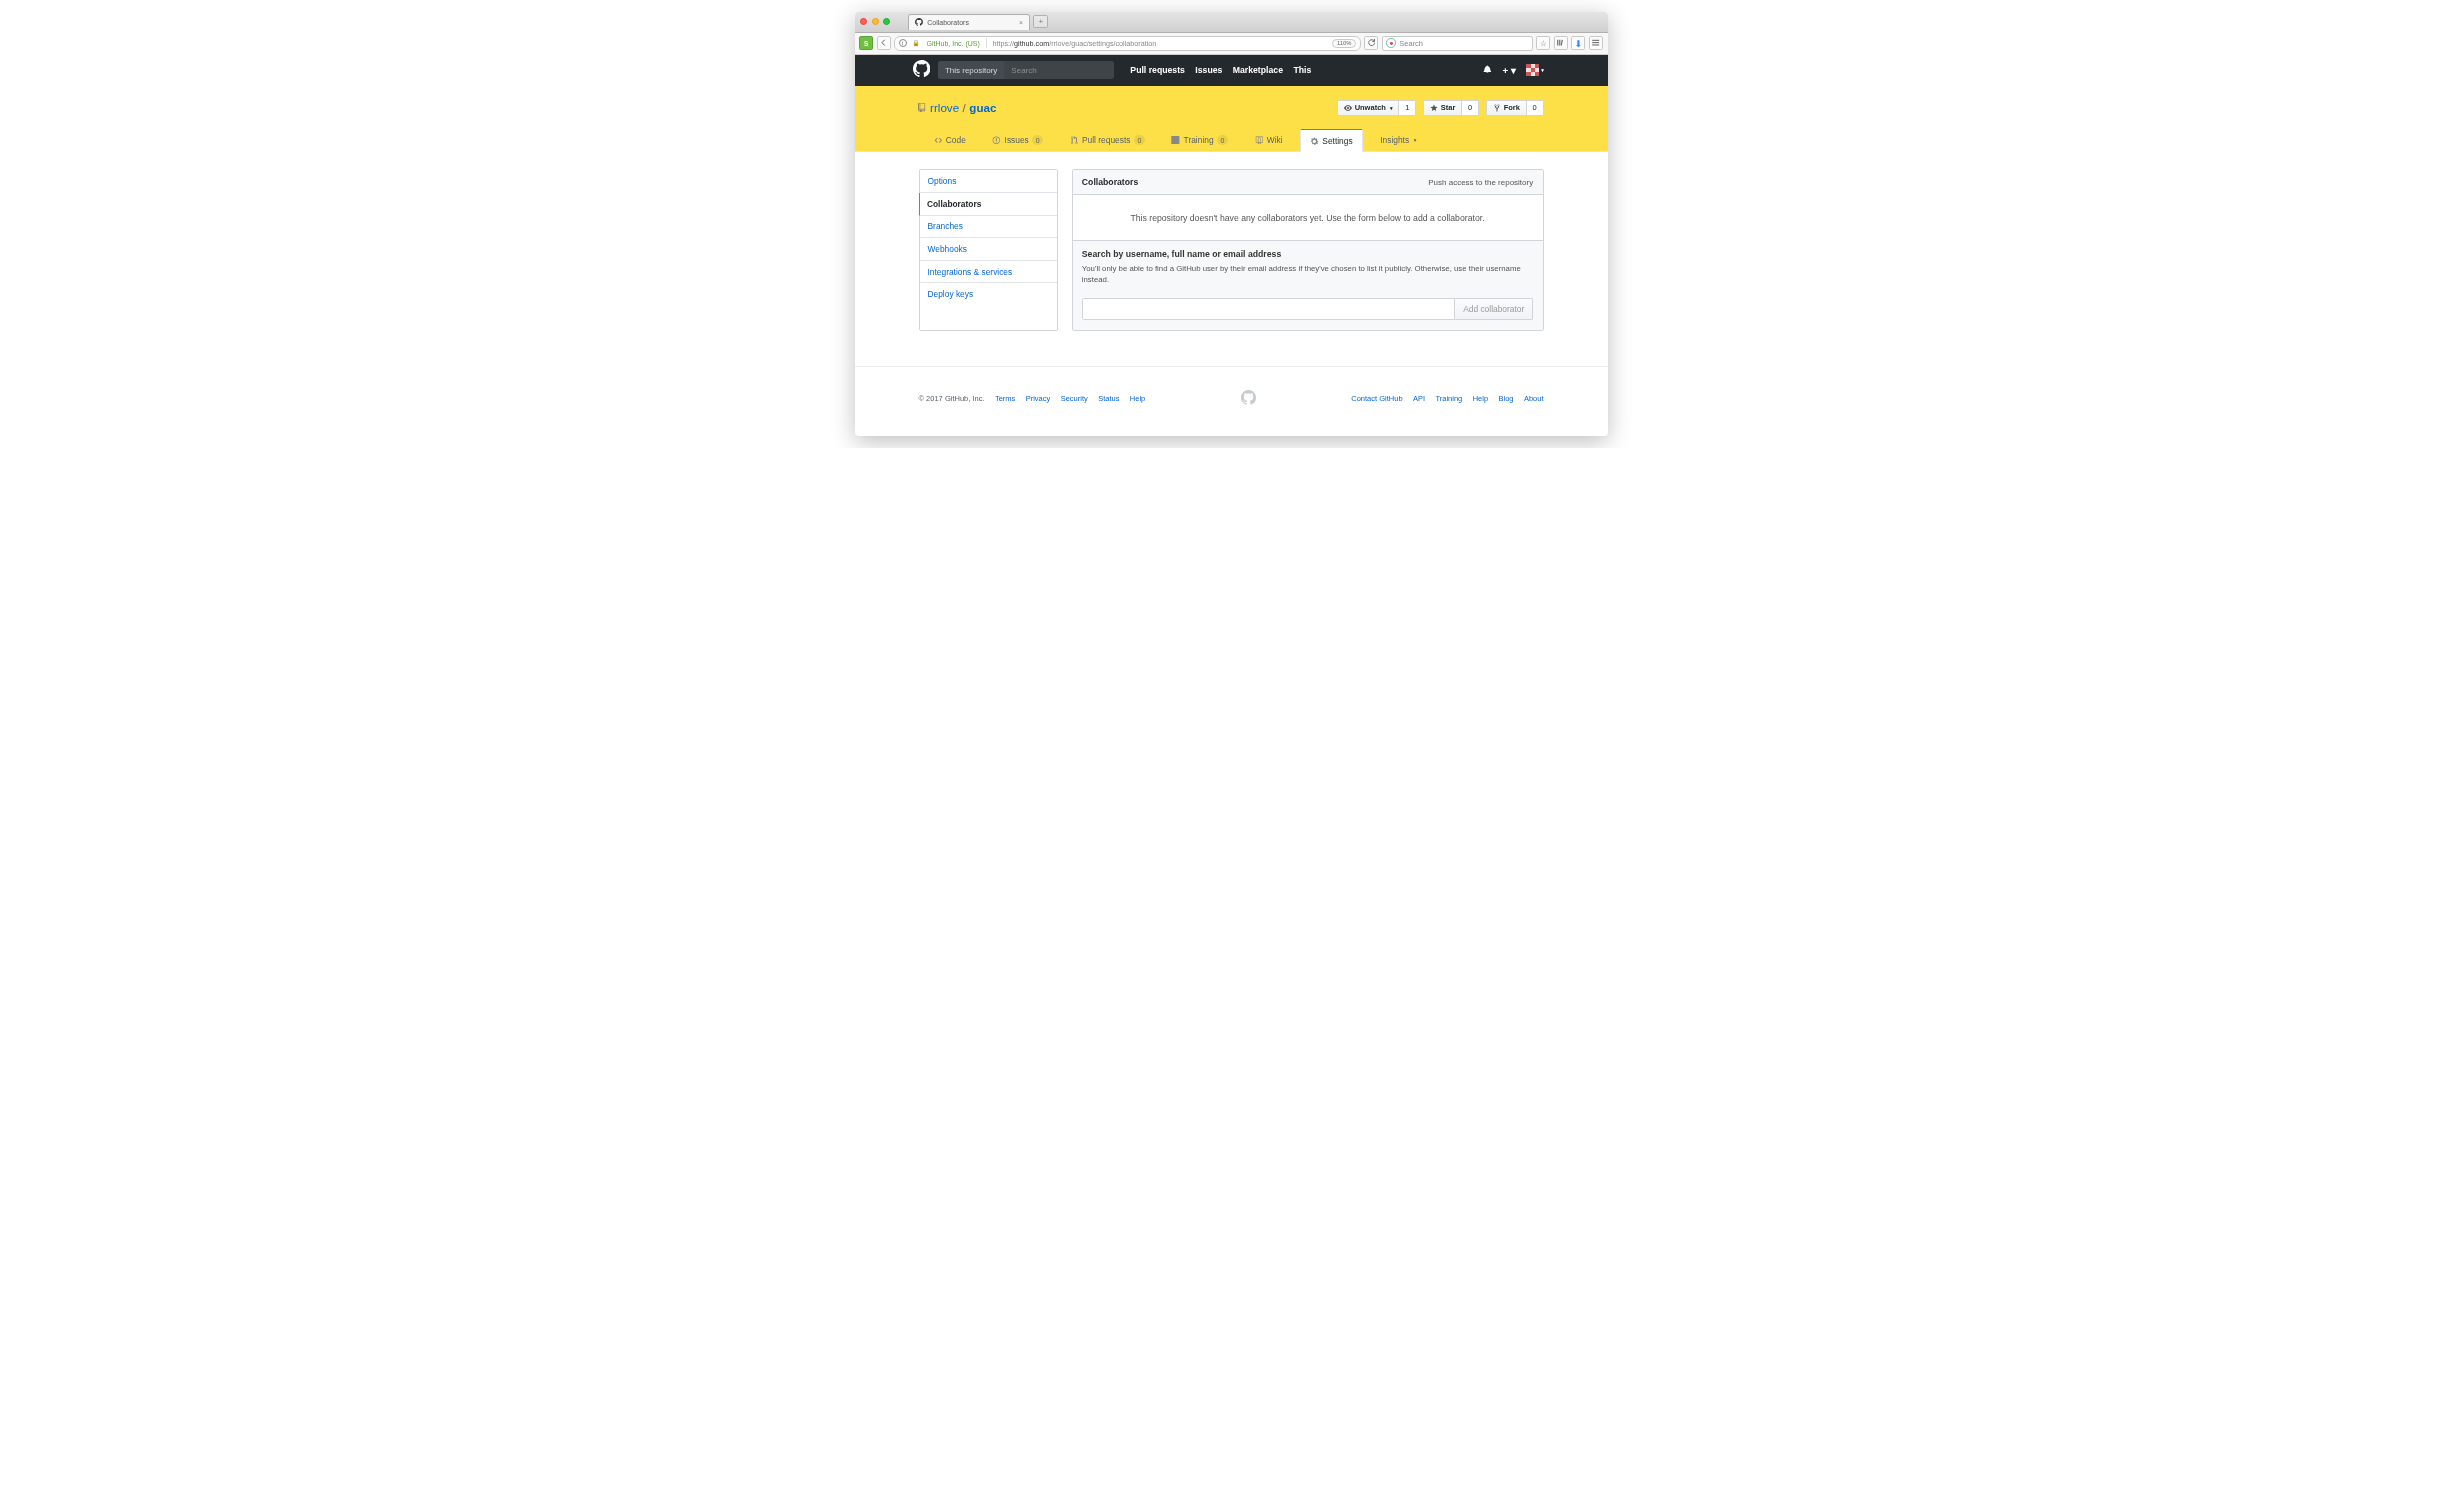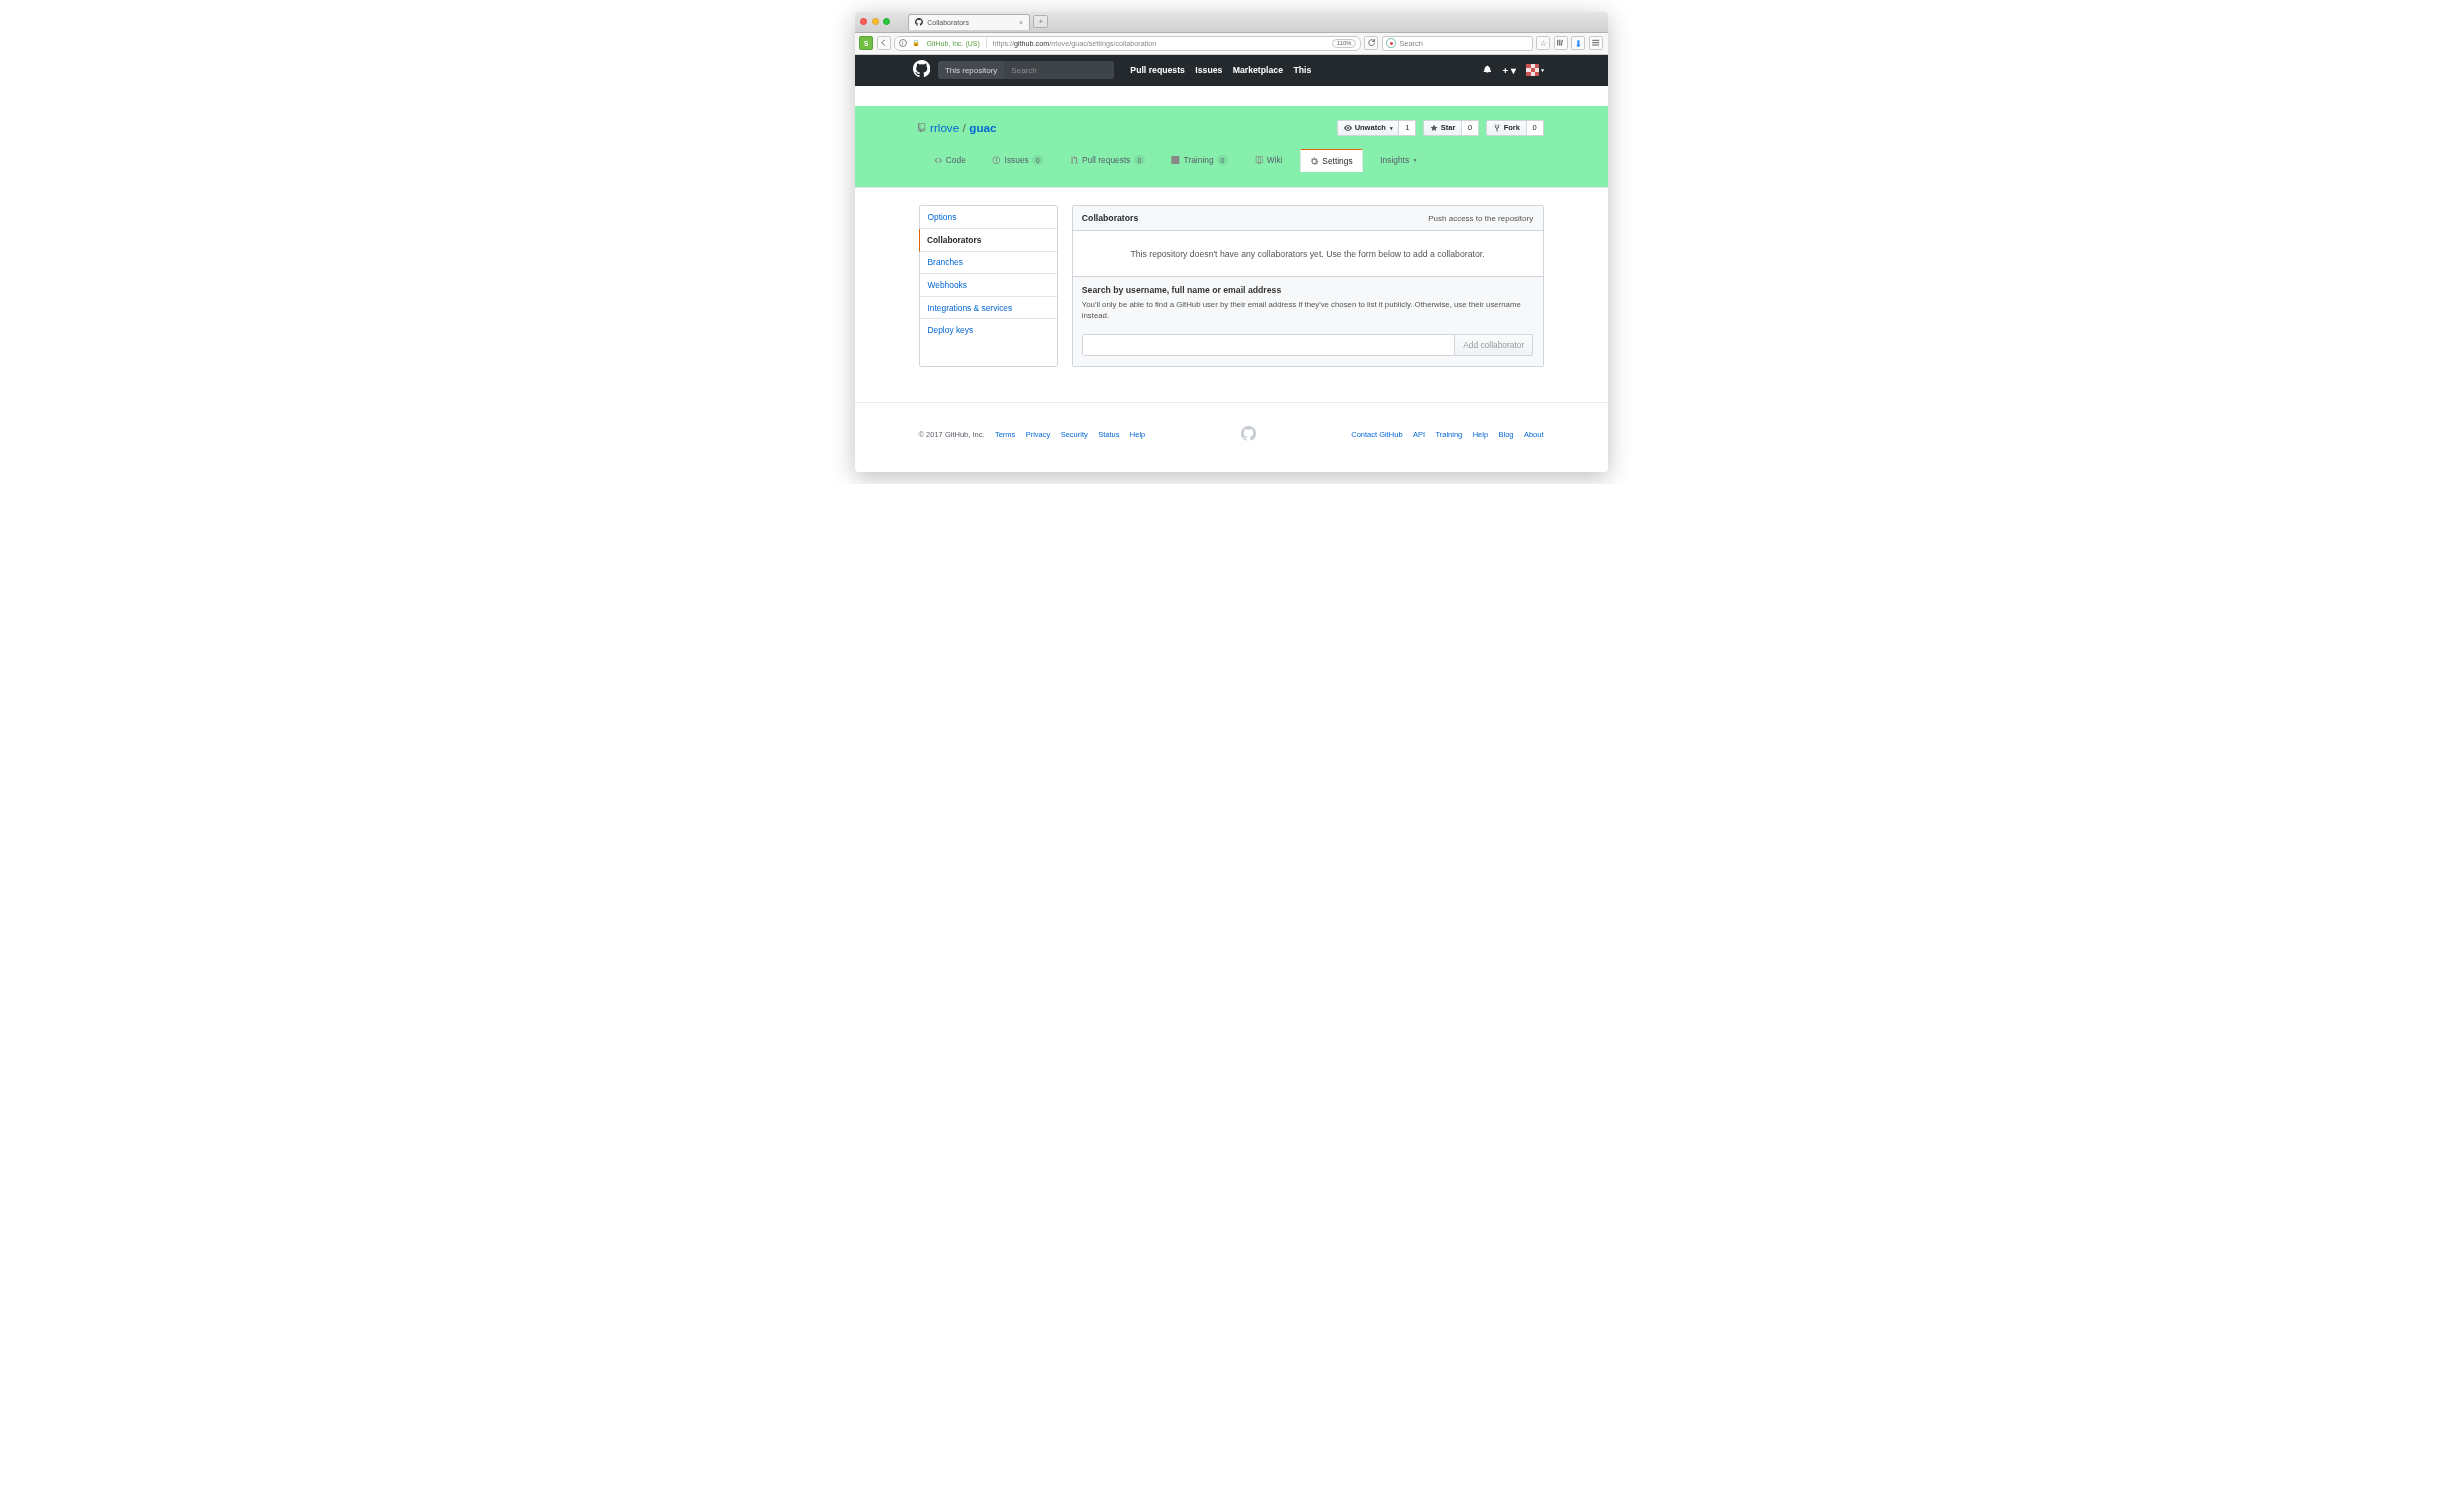--- a/index.html
+++ b/index.html
@@ -185,24 +185,23 @@
     background: #f2b1b1;
     display: grid;
     grid-template-columns: repeat(3,1fr);
     grid-template-rows: repeat(3,1fr);
   }
   .gh-header .right .avatar span { background: #c55; }
   .gh-header .right .avatar span.b { background: #f2e2e2; }
 
   
   .repohead {
-    padding: 14px 0 16px 0;
+    padding: 14px 0 0 0;
     border-bottom: 0.6px solid #e1e4e8;
-    background: #86efac;
-    margin-top: 20px;
+    background: #fde047;
   }
   .repohead .inner, .container { width: 625px; margin: 0 auto; }
   .repohead .inner {
     display: flex;
     align-items: center;
   }
   .repohead h1 {
     font-size: 11.6px;
     font-weight: 400;
     display: flex;

